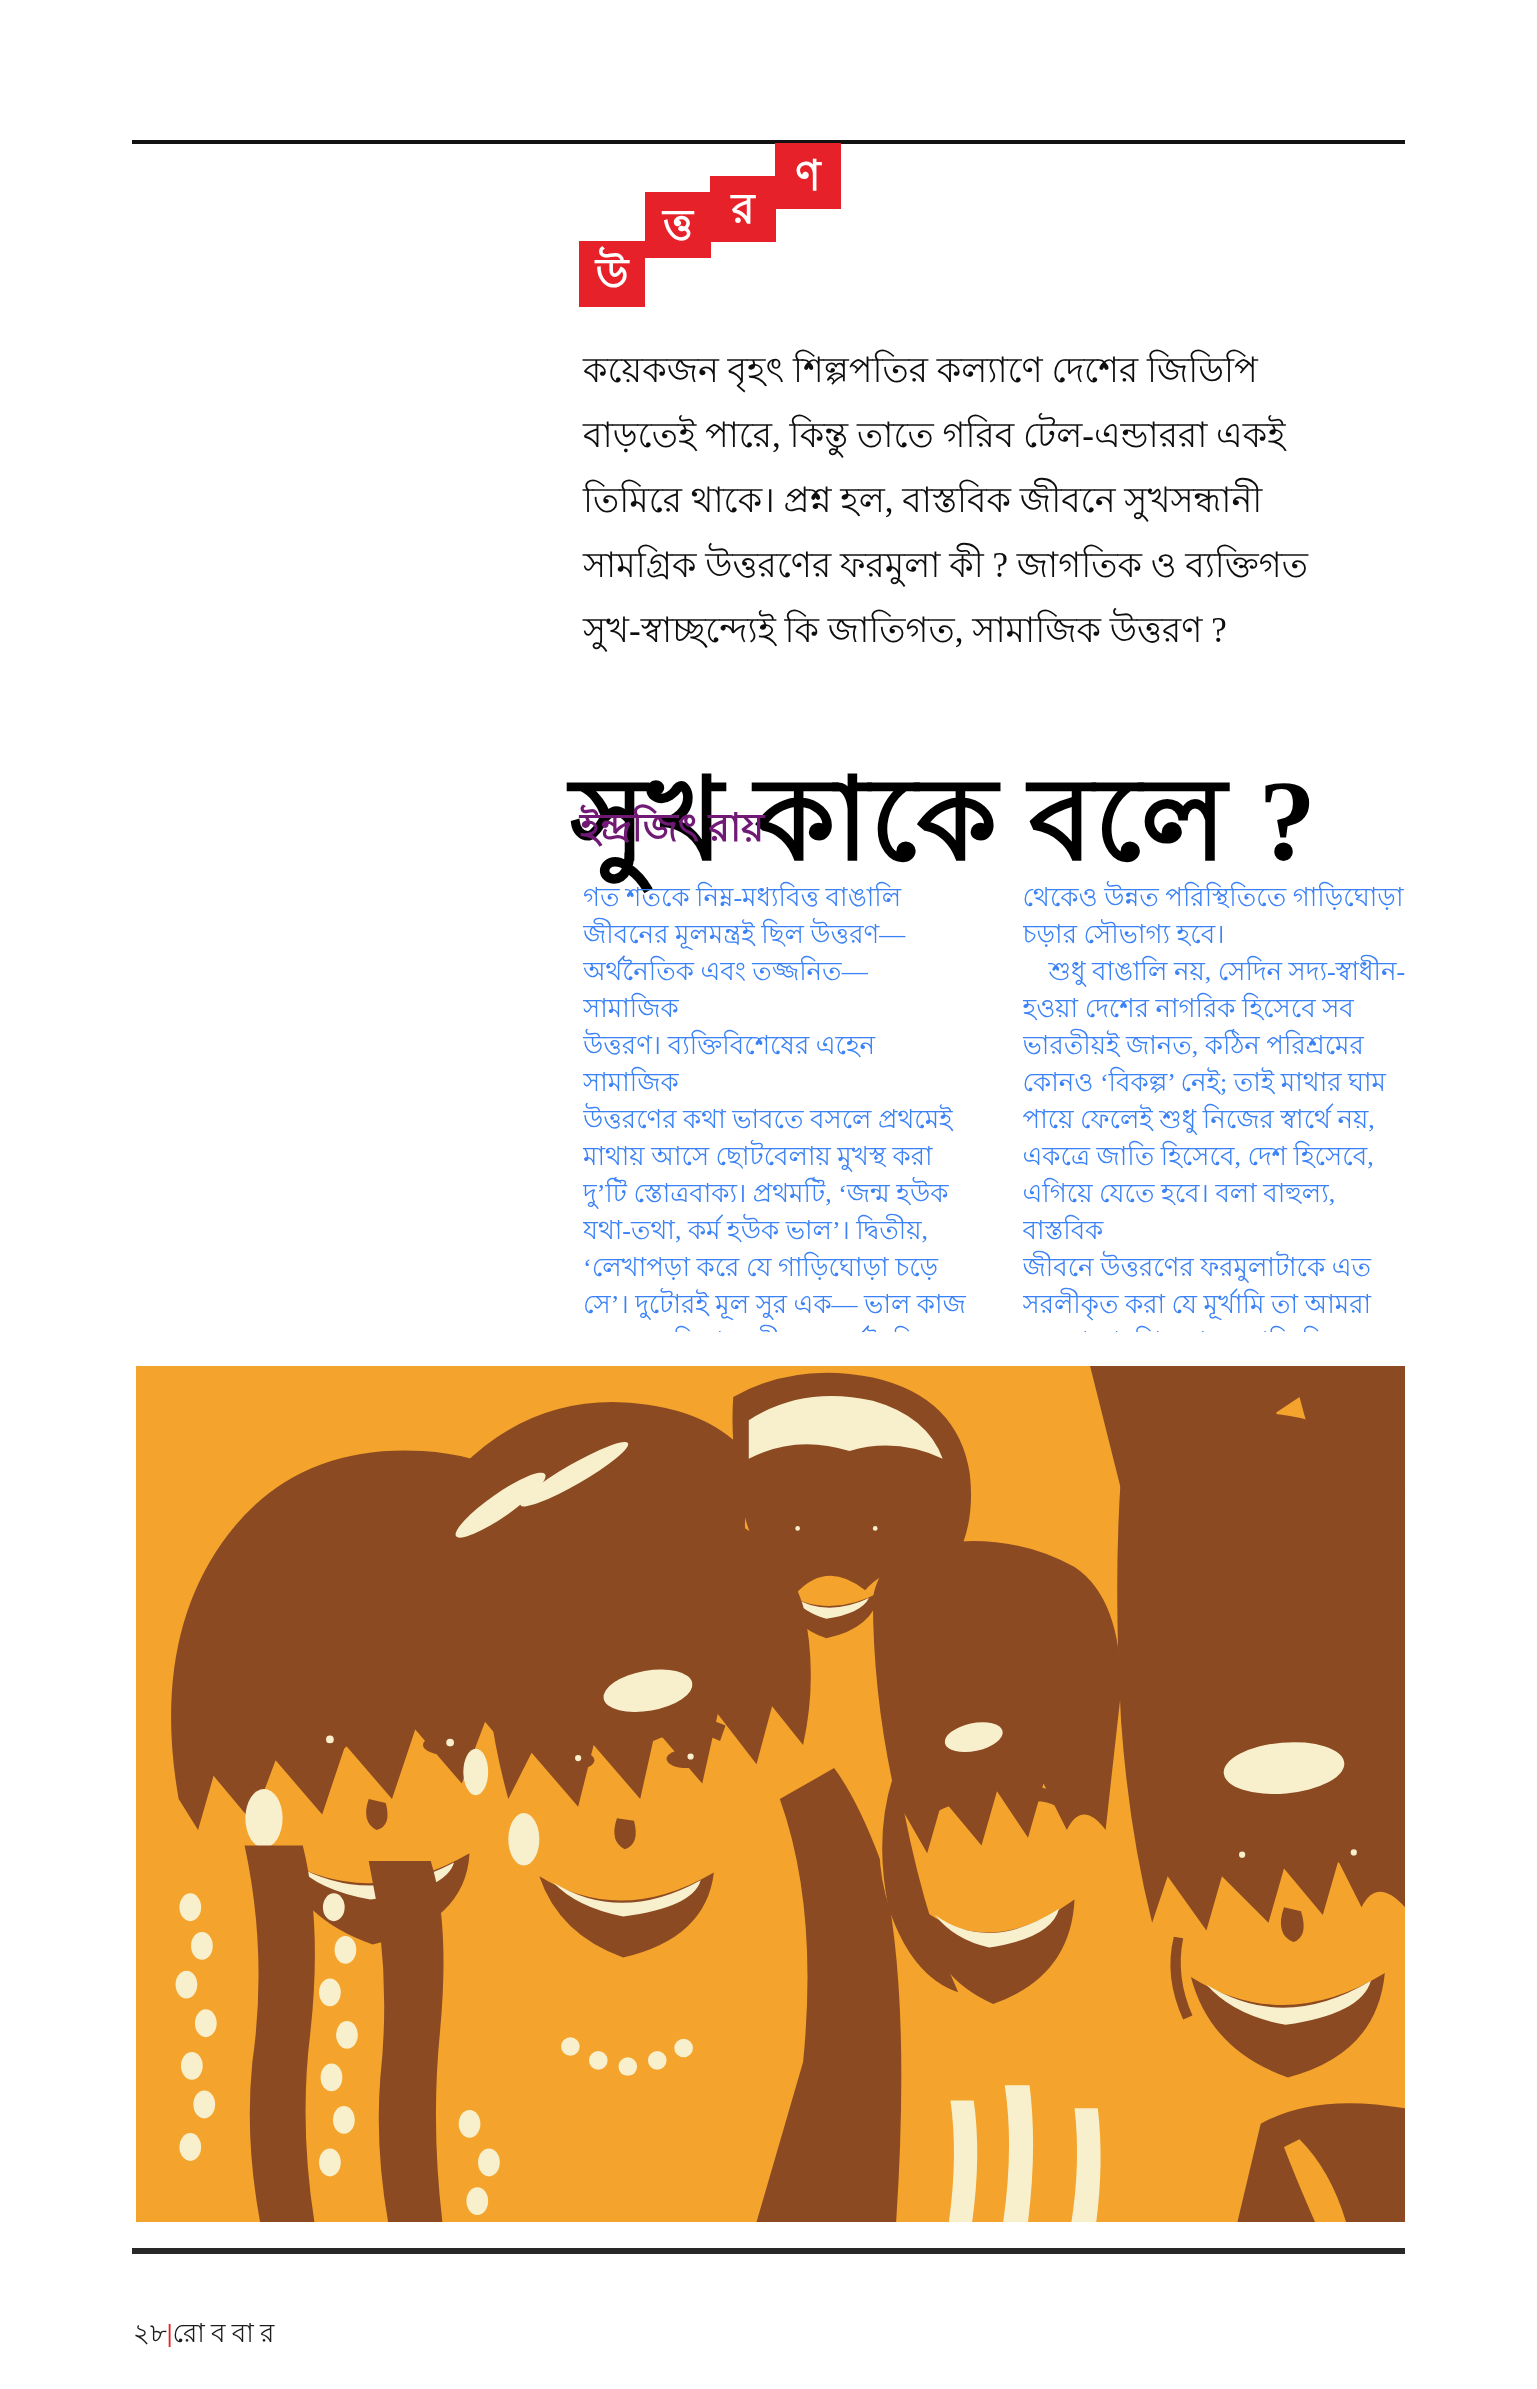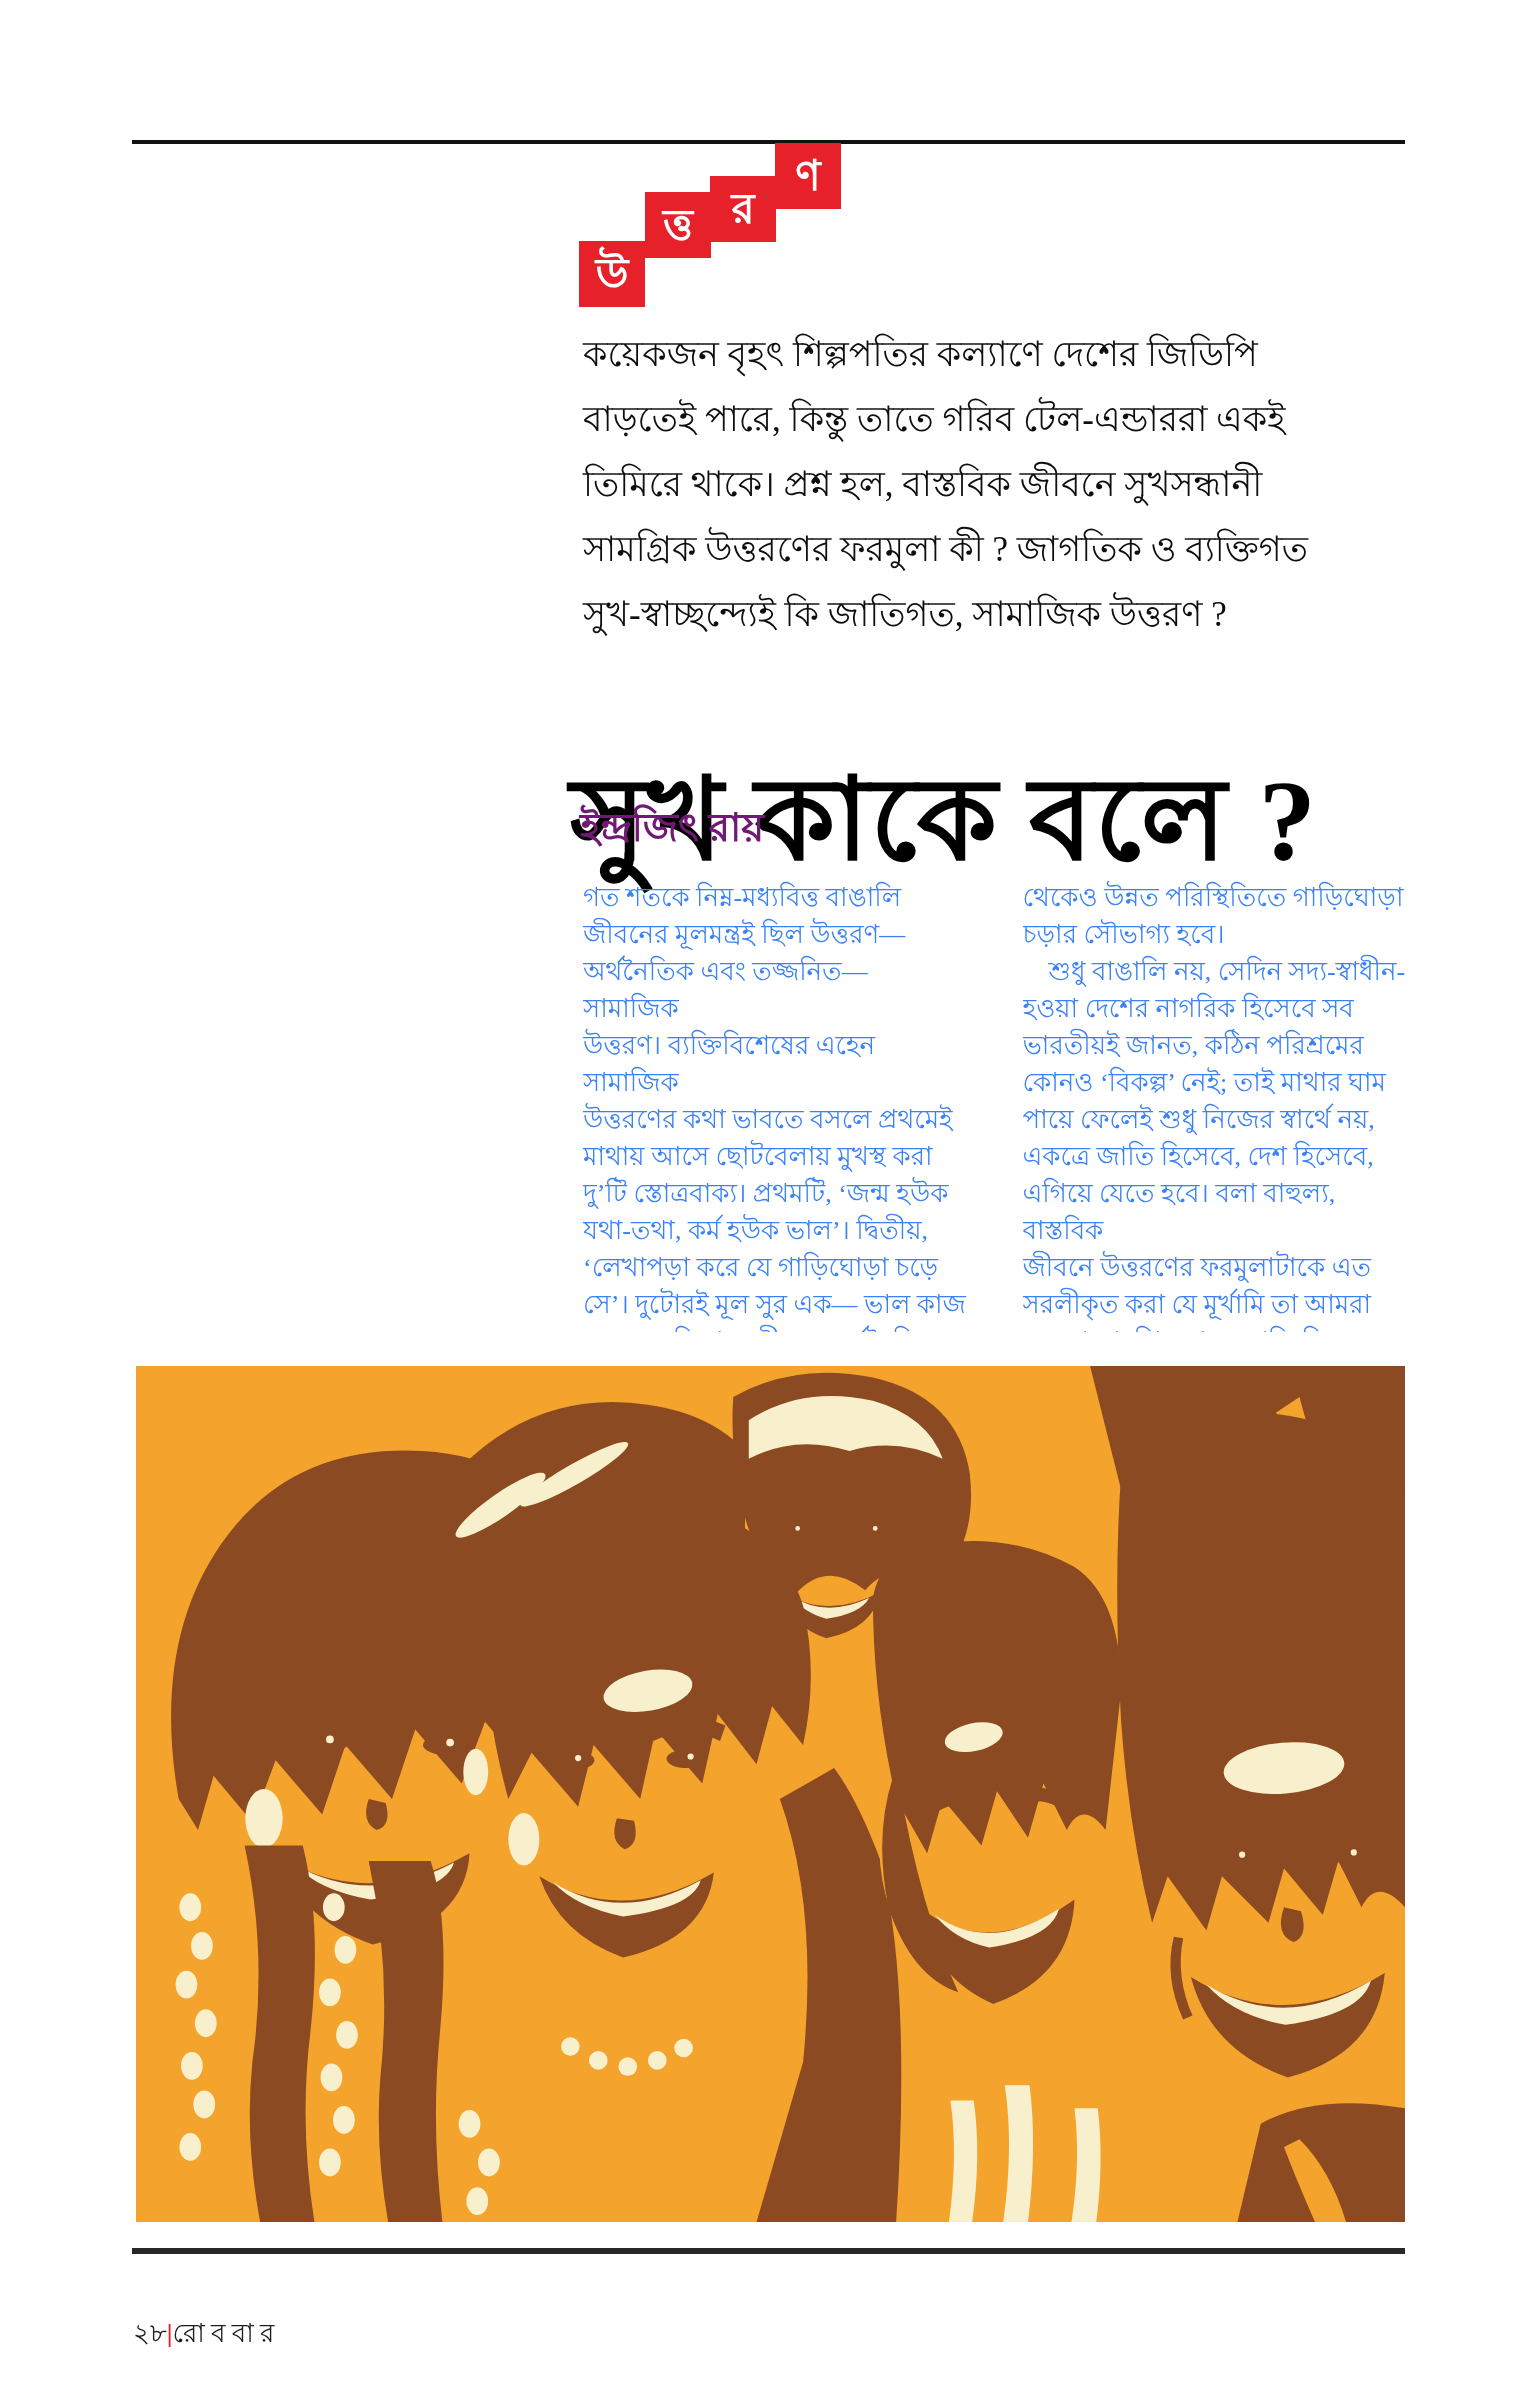--- a/index.html
+++ b/index.html
@@ -5,21 +5,21 @@
   html,body{margin:0;padding:0;background:#ffffff;}
   .page{position:relative;width:1538px;height:2389px;background:#ffffff;overflow:hidden;
         font-family:"Liberation Serif", serif;}
 
   .rule-top{position:absolute;left:132px;top:140px;width:1273px;height:3.9px;background:#121212;}
 
   .stair-box{position:absolute;width:66px;height:66px;background:#e62129;color:#ffffff;
              display:flex;align-items:center;justify-content:center;
              font-size:42px;font-weight:bold;line-height:1;}
 
-  .standfirst{position:absolute;left:583px;top:322px;width:736px;
+  .standfirst{position:absolute;left:583px;top:338px;width:736px;
               font-size:35px;line-height:65px;color:#0e0e0e;white-space:pre-wrap;}
 
   .headline{position:absolute;left:570px;top:653px;width:891px;
             font-size:115px;font-weight:700;color:#000;letter-spacing:1.6px;white-space:nowrap;}
 
   .byline{position:absolute;left:580px;top:797px;font-size:39px;font-weight:700;color:#701a75;}
 
   .bodycols{position:absolute;left:583px;top:879px;width:823px;height:453px;
             display:flex;gap:56px;}
   .col{width:384px;font-size:26px;line-height:37px;color:#3b82f6;

